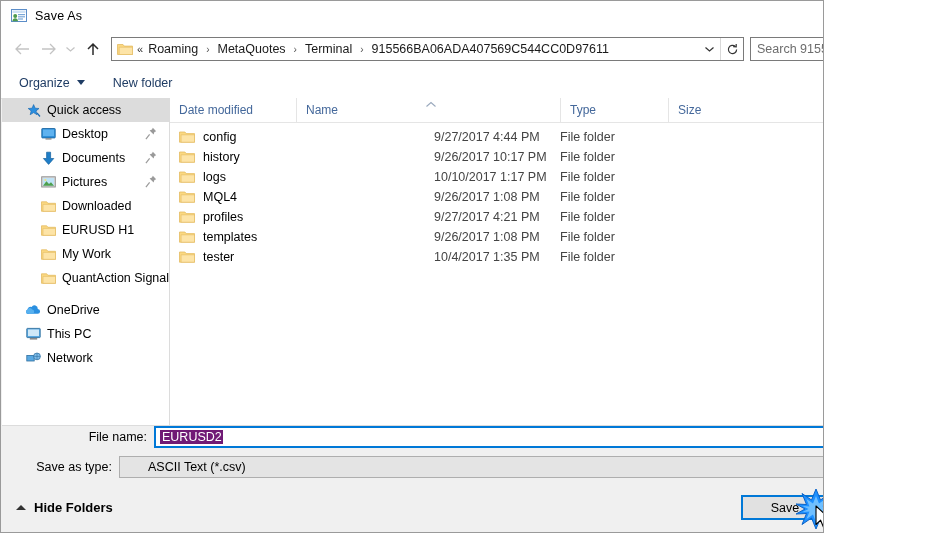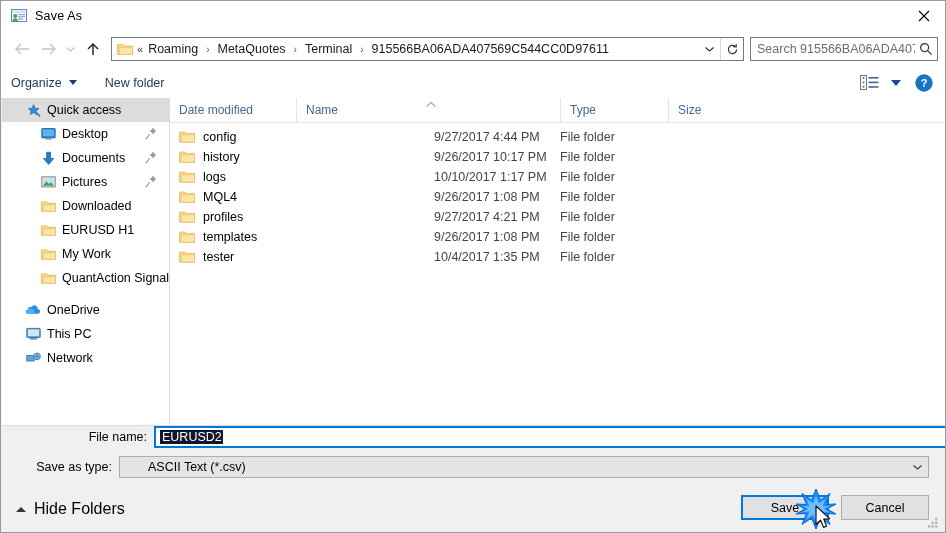--- a/index.html
+++ b/index.html
@@ -8,21 +8,21 @@
     background: #ffffff;
   }
   body {
     font-family: "Liberation Sans", sans-serif;
     font-size: 12px;
     color: #000000;
     -webkit-font-smoothing: antialiased;
   }
   #dialog {
     position: relative;
-    width: 946px;
+    width: 824px;
     height: 533px;
     background: #f0f0f0;
     box-sizing: border-box;
     border: 1px solid #9a9a9a;
     overflow: hidden;
   }
 
   
   .titlebar {
     position: absolute;
@@ -156,21 +156,21 @@
     align-items: center;
   }
   .cmd-item {
     font-size: 12.5px;
     color: #1f3c64;
     display: flex;
     align-items: center;
     height: 24px;
     padding: 0 8px;
   }
-  .cmd-item.organize { margin-left: 2px; }
+  .cmd-item.organize { margin-left: 10px; }
   .cmd-item.newfolder { margin-left: 12px; }
   .cmd-caret {
     margin-left: 7px;
     width: 0; height: 0;
     border-left: 4px solid transparent;
     border-right: 4px solid transparent;
     border-top: 5px solid #1f3c64;
   }
   .cmdbar-spacer { flex: 1; }
   .view-icon {
@@ -328,21 +328,21 @@
     padding-left: 24px;
   }
   .combo-value {
     flex: 1;
     font-size: 12.5px;
     padding-left: 4px;
     overflow: hidden;
     white-space: nowrap;
   }
   .combo-value .sel {
-    background: #0f172a;
+    background: #701a75;
     color: #ffffff;
     padding: 1px 1px 1px 2px;
   }
   .combo-arrow {
     width: 22px;
     display: flex; align-items: center; justify-content: center;
     flex: none;
   }
 
   
@@ -350,22 +350,23 @@
     position: absolute;
     left: 1px; top: 487px;
     width: 944px; height: 45px;
     background: #f0f0f0;
   }
   .hide-folders {
     position: absolute;
     left: 14px; top: 12px;
     display: flex;
     align-items: center;
-    font-size: 16px;
+    font-size: 13px;
     color: #000;
+    font-weight: bold;
   }
   .hf-caret {
     width: 0; height: 0;
     border-left: 5px solid transparent;
     border-right: 5px solid transparent;
     border-bottom: 5px solid #333;
     margin-right: 8px;
   }
   .dlg-btn {
     position: absolute;

